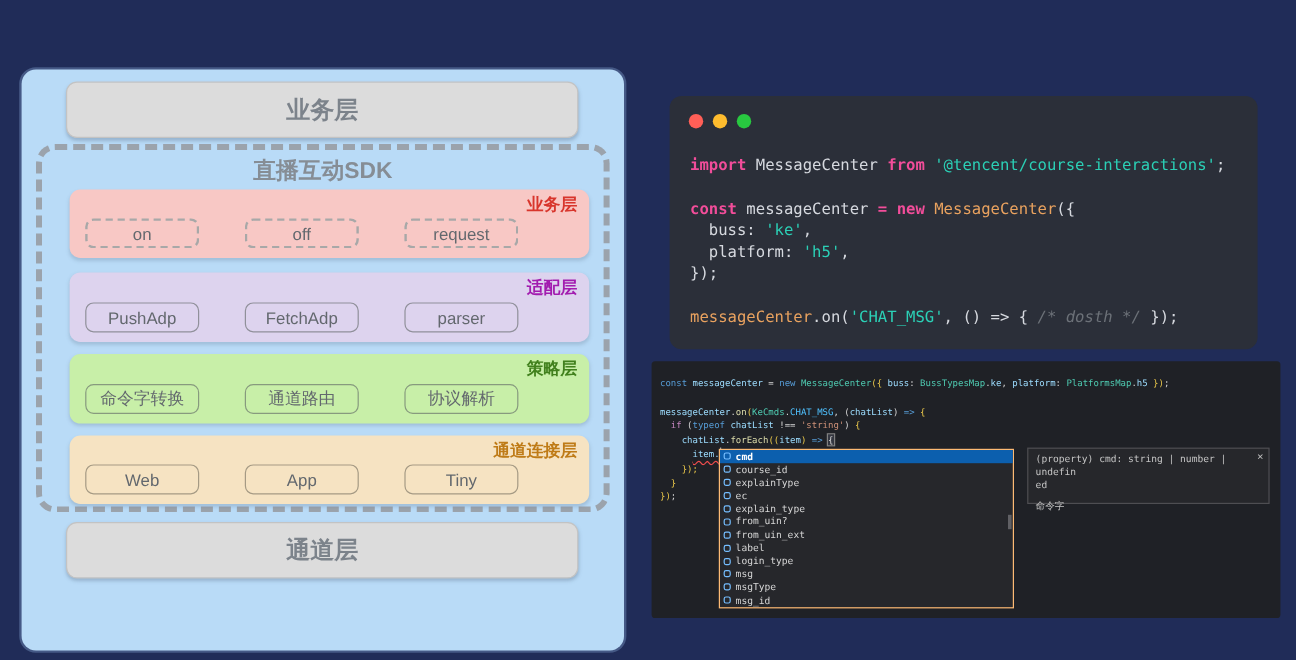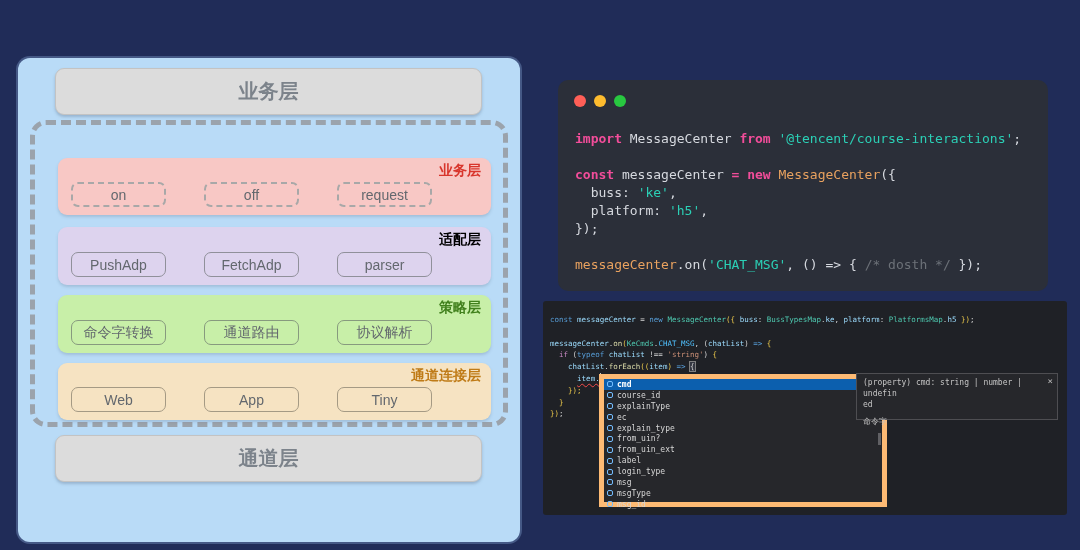--- a/index.html
+++ b/index.html
@@ -24,75 +24,76 @@
   .sdk-title{text-align:center;margin-top:4px;font-size:19px;font-weight:bold;color:#868d95;}
   .layer{position:absolute;left:23px;width:433px;border-radius:9px;box-shadow:0 2px 3px rgba(90,110,135,.25);}
   .layer .tag{position:absolute;top:4px;right:10px;font-size:14px;font-weight:bold;}
   .layer .chips{position:absolute;left:13px;bottom:8px;display:flex;gap:38px;}
   .chip{width:95px;height:25px;box-sizing:border-box;display:flex;align-items:center;justify-content:center;
     font-size:14px;color:#63686e;border-radius:7px;}
   .layer-red{top:33px;height:57px;background:#f8c8c5;}
   .layer-red .tag{color:#d8352c;}
   .layer-red .chip{border:2px dashed #a8a8a8;}
   .layer-purple{top:102px;height:58px;background:#ddd3ee;}
-  .layer-purple .tag{color:#000000;}
+  .layer-purple .tag{color:#a21caf;}
   .layer-purple .chip{border:1.5px solid #90909a;}
   .layer-green{top:170px;height:58px;background:#c8efa8;}
   .layer-green .tag{color:#41801d;}
   .layer-green .chip{border:1.5px solid #879a7e;}
   .layer-tan{top:238px;height:57px;background:#f6e3c2;}
   .layer-tan .tag{color:#bf7b17;}
   .layer-tan .chip{border:1.5px solid #a59a84;}
 
   
   .editor-top{position:absolute;left:558px;top:80px;width:490px;height:211px;
     background:#2b2f39;border-radius:10px;}
   .lights{position:absolute;top:15px;left:16px;display:flex;gap:8px;}
   .light{width:12px;height:12px;border-radius:50%;}
   .lt-red{background:#ff5f57;} .lt-yel{background:#febc2e;} .lt-grn{background:#28c840;}
   .code-top{position:absolute;left:17px;top:50px;font-size:13px;line-height:18px;white-space:pre;}
   .code-top .kw{color:#f24d9a;font-weight:bold;}
   .code-top .tx{color:#d6d9df;}
   .code-top .st{color:#2bd0b6;}
   .code-top .fn{color:#e9a25f;}
-  .code-top .cm{color:#6c7178;}
+  .code-top .cm{color:#6c7178;font-style:italic;}
 
   
   .editor-bottom{position:absolute;left:543px;top:301px;width:524px;height:214px;
     background:#1f2126;border-radius:3px;}
   .code-bot{position:absolute;left:7px;top:13px;font-size:7.5px;line-height:11.8px;white-space:pre;color:#d4d4d4;}
   .code-bot .k{color:#569cd6;} .code-bot .c{color:#c586c0;} .code-bot .t{color:#4ec9b0;}
   .code-bot .v{color:#9cdcfe;} .code-bot .e{color:#4fc1ff;} .code-bot .y{color:#dcdcaa;}
   .code-bot .s{color:#ce9178;} .code-bot .p{color:#d4d4d4;} .code-bot .g{color:#e8c64a;}
   .code-bot .bm{color:#d4d4d4;outline:1px solid #808080;background:#343741;}
   .code-bot .sq{color:#9cdcfe;text-decoration:underline wavy #f14c4c 1px;text-underline-offset:2px;}
   .code-bot .cur{display:inline-block;width:1px;height:9px;background:#c8c8c8;vertical-align:-1px;}
 
-  .suggest{position:absolute;left:56px;top:73px;width:288px;height:133px;z-index:5;
-    background:#26272b;border:5px solid #fdba74;box-sizing:border-box;}
+  .suggest{position:absolute;left:56px;top:73px;width:246px;height:133px;z-index:5;
+    background:#26272b;border:1px solid #fdba74;box-sizing:border-box;}
   .sug-row{height:10.9px;display:flex;align-items:center;gap:4px;padding-left:3px;
     font-family:"DejaVu Sans Mono","Liberation Mono",monospace;font-size:8px;color:#d6d6d6;}
   .sug-row.sel{background:#0c5fae;color:#ffffff;font-weight:bold;}
   .cube{width:6px;height:6px;box-sizing:border-box;border:1px solid #75beff;border-radius:2px;flex:none;}
   .sug-scroll{position:absolute;right:1px;top:54px;width:3px;height:12px;background:#606064;}
 
   .tooltip{position:absolute;left:313px;top:72px;width:202px;height:47px;z-index:5;
     background:#26272b;border:1px solid #4e4e52;box-sizing:border-box;color:#c5c5c5;
     font-family:"DejaVu Sans Mono","Liberation Mono",monospace;font-size:8px;line-height:11px;
     padding:3px 12px 3px 6px;}
   .tt-close{position:absolute;top:2px;right:4px;color:#bdbdbd;font-size:9px;cursor:default;}
   .tt-doc{margin-top:6px;font-family:Liberation Serif, serif;}
 </style>
 </head>
 <body>
 
 <div class="arch-panel">
   <div class="gray-box gray-top">业务层</div>
 
   <div class="sdk">
+    <div class="sdk-title">直播互动SDK</div>
 
     <div class="layer layer-red">
       <span class="tag">业务层</span>
       <div class="chips">
           <div class="chip">on</div>
           <div class="chip">off</div>
           <div class="chip">request</div>
         </div>
     </div>
 

